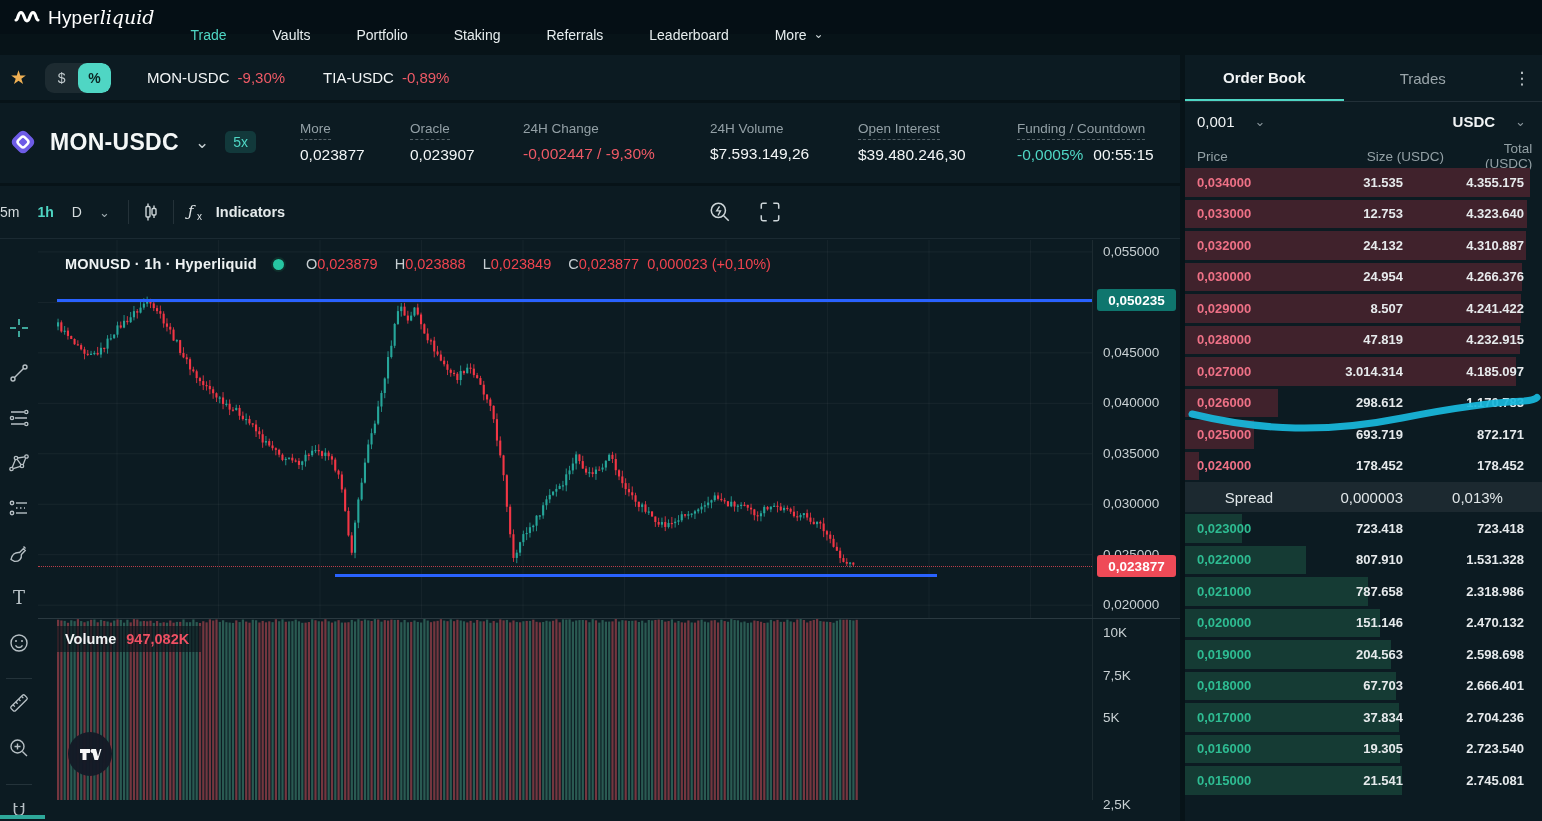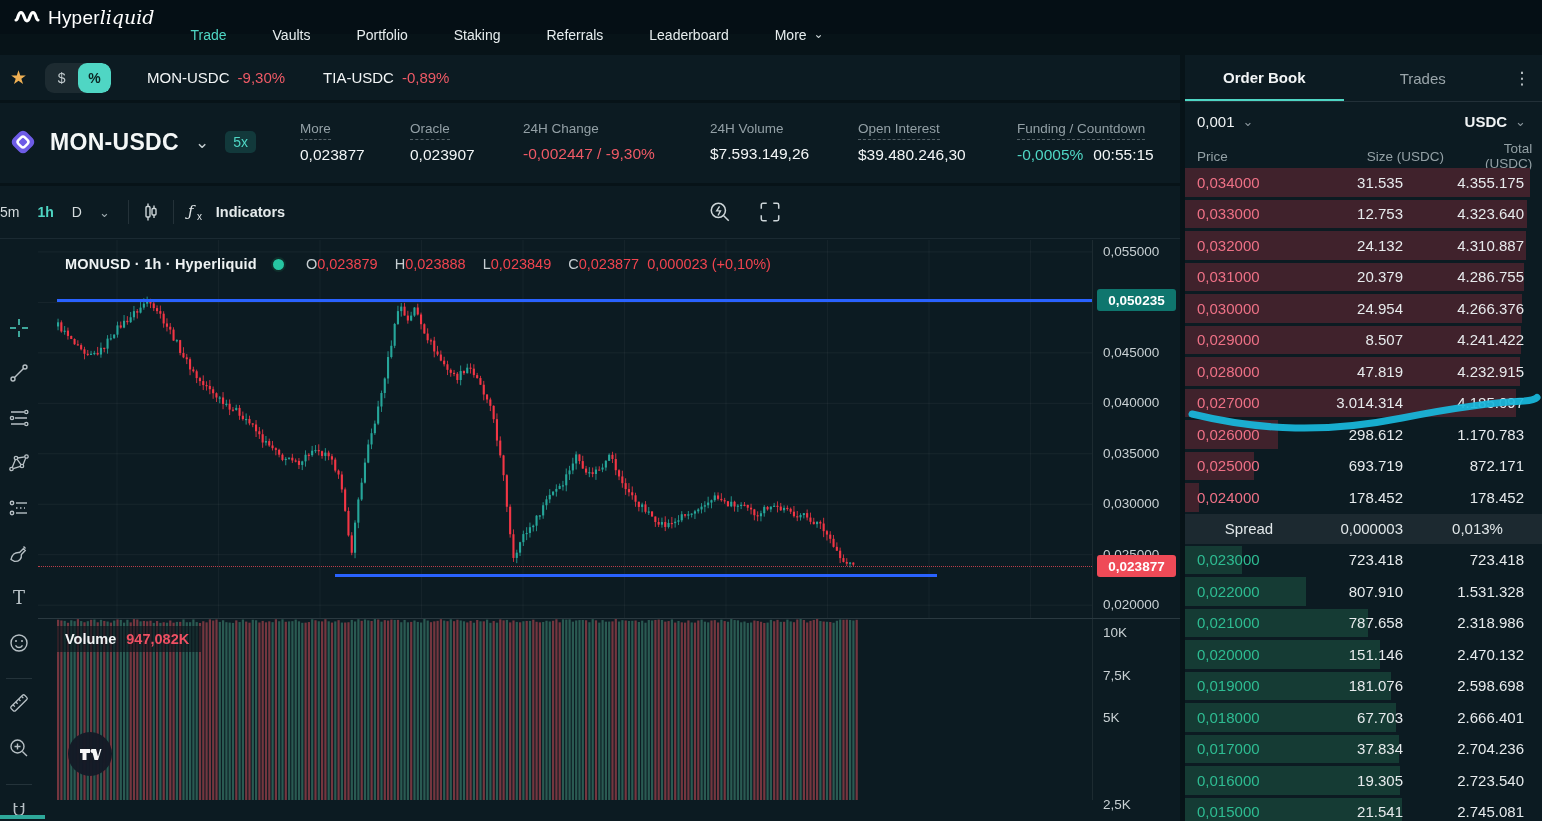--- a/index.html
+++ b/index.html
@@ -79,27 +79,27 @@
   .vlegend .vl{color:#f0f3f4;} .vlegend .vv{color:#ef5063;}
   .tvlogo{position:absolute;left:30px;top:113px;width:44px;height:44px;border-radius:50%;background:#141a26;opacity:.96;
           display:flex;align-items:center;justify-content:center;z-index:6;cursor:pointer;}
   
   .obook{position:absolute;left:1185px;top:55px;width:357px;height:766px;background:#0c1b22;overflow:hidden;}
   .obtabs{display:flex;height:46px;border-bottom:1px solid #223038;}
   .obtab{flex:1;display:flex;align-items:center;justify-content:center;font-size:15px;color:#9aa5aa;cursor:pointer;box-sizing:border-box;}
   .obtab.active{color:#f2f5f6;font-weight:bold;border-bottom:2px solid #4fd6c4;}
   .kebab{width:40px;display:flex;align-items:center;justify-content:center;color:#c6ced1;font-size:17px;cursor:pointer;letter-spacing:0;}
   .obctrl{height:39px;display:flex;align-items:center;justify-content:space-between;padding:0 16px 0 12px;}
-  .obsel{display:flex;align-items:center;gap:8px;font-size:15px;color:#f0f3f4;cursor:pointer;}
+  .obsel{display:flex;align-items:center;gap:20px;font-size:15px;color:#f0f3f4;cursor:pointer;}
   .obsel .chev{color:#8a969c;font-size:13px;}
   .obhead,.ob-row,.spread{display:grid;grid-template-columns:104px 102px 1fr;padding:0 18px 0 12px;box-sizing:border-box;align-items:center;}
   .obhead{height:26px;font-size:13.5px;color:#93a0a5;gap:41px;}
   .obhead span:nth-child(2),.ob-row .sz{text-align:right;}
   .obhead span:nth-child(3),.ob-row .tt{text-align:right;}
-  .ob-row{position:relative;height:30.5px;margin-bottom:1px;font-size:15px;}
+  .ob-row{position:relative;height:30.5px;margin-bottom:1px;font-size:13px;font-weight:bold;}
   .ob-row .bar{position:absolute;left:0;top:1px;bottom:1px;z-index:0;}
   .ob-row.ask .bar{background:#40222c;}
   .ob-row.bid .bar{background:#153b34;}
   .ob-row span{position:relative;z-index:1;}
   .ob-row.ask .pr{color:#ee7186;}
   .ob-row.bid .pr{color:#2ebc92;}
   .ob-row .sz,.ob-row .tt{color:#e6eaec;}
   .spread{height:30px;background:#1c2930;font-size:15px;color:#e1e7e9;margin-bottom:1px;}
   .spread .sl{text-align:center;} .spread .sv{text-align:right;} .spread .sp{text-align:center;padding-left:28px;}
   
@@ -1152,26 +1152,20 @@
         <span class="sz">12.753</span>
         <span class="tt">4.323.640</span>
       </div>
       <div class="ob-row ask">
         <div class="bar" style="width: 95.5187%;"></div>
         <span class="pr">0,032000</span>
         <span class="sz">24.132</span>
         <span class="tt">4.310.887</span>
       </div>
       <div class="ob-row ask">
-        <div class="bar" style="width: 94.984%;"></div>
-        <span class="pr">0,031000</span>
-        <span class="sz">20.379</span>
-        <span class="tt">4.286.755</span>
-      </div>
-      <div class="ob-row ask">
         <div class="bar" style="width: 94.5324%;"></div>
         <span class="pr">0,030000</span>
         <span class="sz">24.954</span>
         <span class="tt">4.266.376</span>
       </div>
       <div class="ob-row ask">
         <div class="bar" style="width: 93.9795%;"></div>
         <span class="pr">0,029000</span>
         <span class="sz">8.507</span>
         <span class="tt">4.241.422</span>
@@ -1233,21 +1227,21 @@
       </div>
       <div class="ob-row bid">
         <div class="bar" style="width: 54.7321%;"></div>
         <span class="pr">0,020000</span>
         <span class="sz">151.146</span>
         <span class="tt">2.470.132</span>
       </div>
       <div class="ob-row bid">
         <div class="bar" style="width: 57.5808%;"></div>
         <span class="pr">0,019000</span>
-        <span class="sz">181.076</span>
+        <span class="sz">204.563</span>
         <span class="tt">2.598.698</span>
       </div>
       <div class="ob-row bid">
         <div class="bar" style="width: 59.0809%;"></div>
         <span class="pr">0,018000</span>
         <span class="sz">67.703</span>
         <span class="tt">2.666.401</span>
       </div>
       <div class="ob-row bid">
         <div class="bar" style="width: 59.9192%;"></div>

